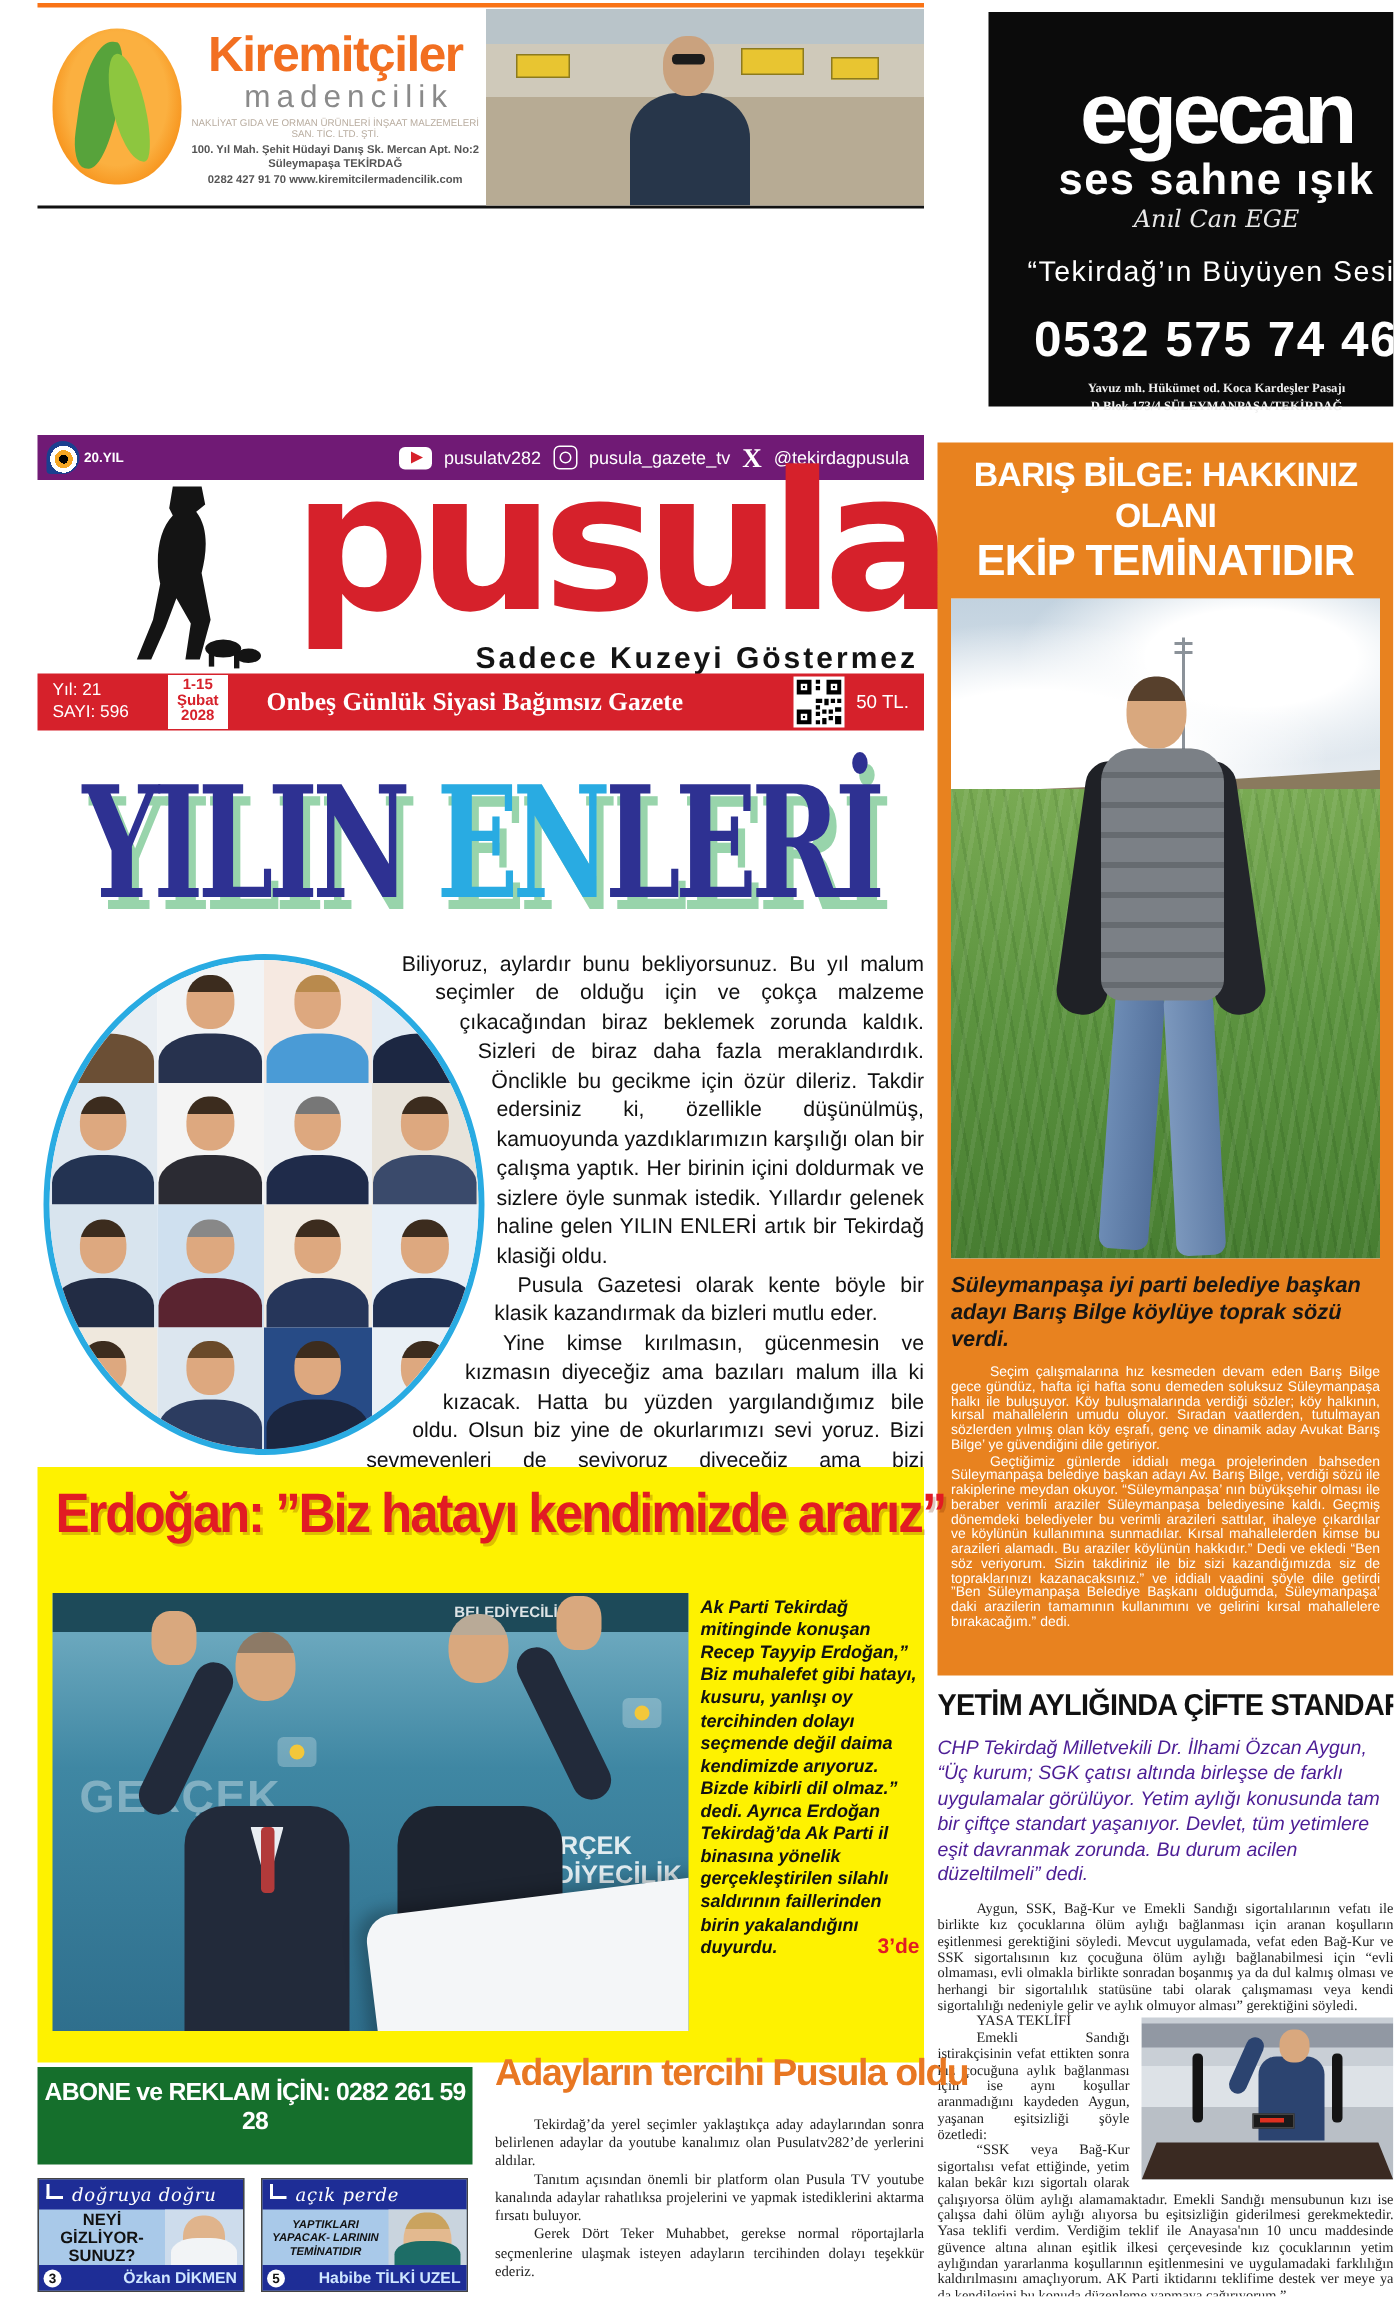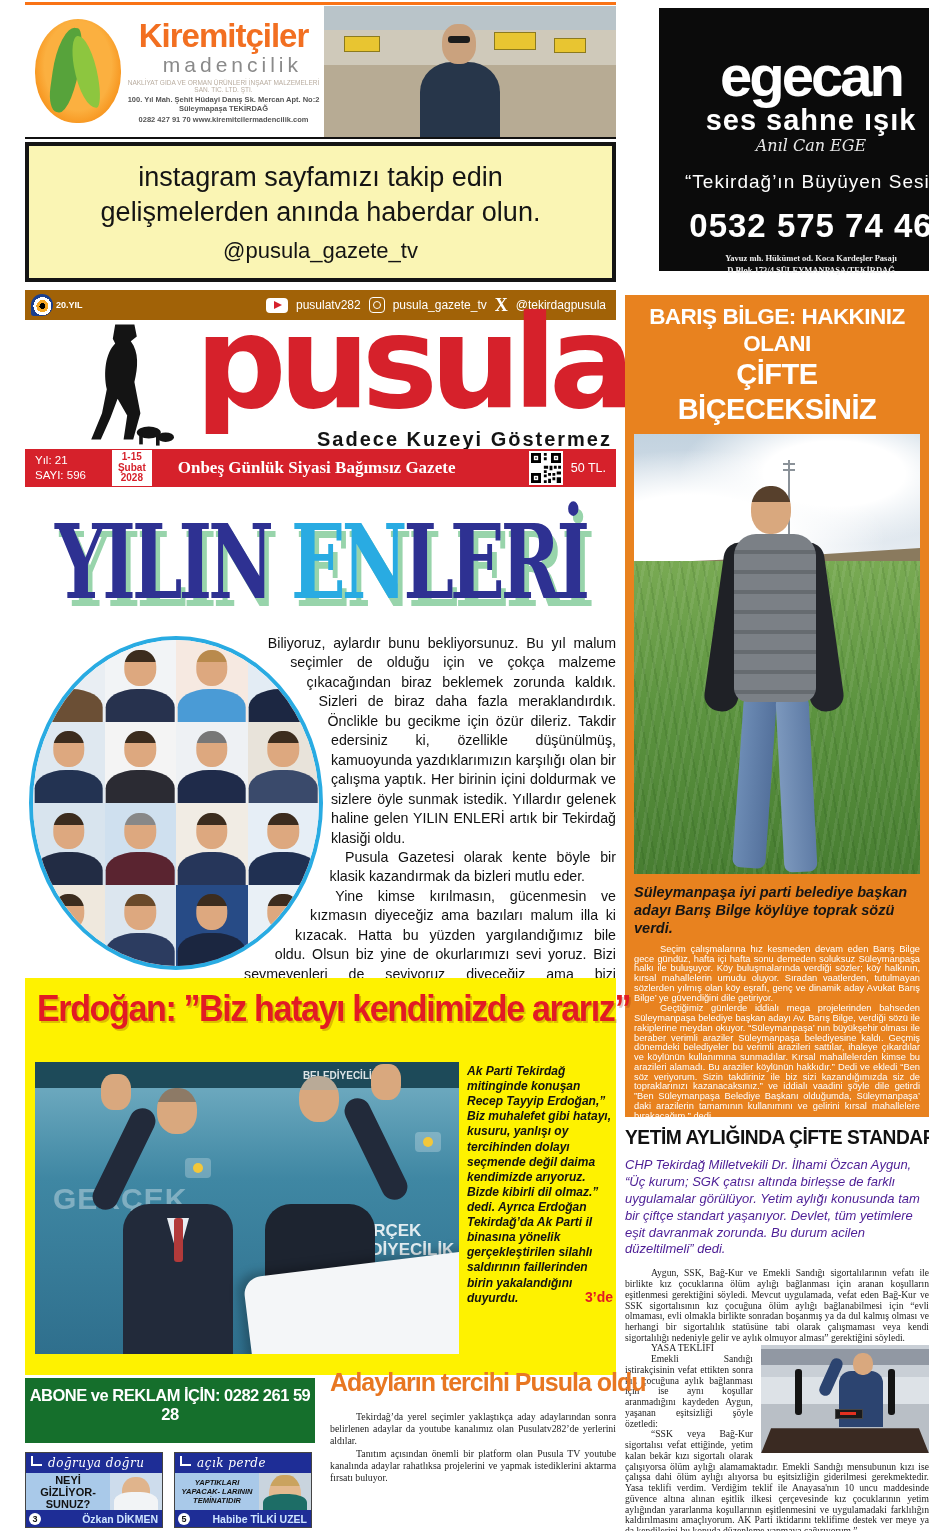--- a/index.html
+++ b/index.html
@@ -41,21 +41,21 @@
   .eg-addr{font-family:"Liberation Serif",serif;font-weight:bold;font-size:8.5px;line-height:1.35;margin-top:8px;color:#eee;}
 
   
   .banner-ig{left:25px;top:142px;width:591px;height:140px;background:#faf5b4;border:4px solid #141414;
              box-sizing:border-box;text-align:center;display:flex;flex-direction:column;justify-content:center;}
   .ig-line{font-size:27px;color:#141414;line-height:1.3;}
   .ig-handle{font-size:22px;color:#141414;margin-top:8px;}
 
   
   .masthead{left:25px;top:290px;width:591px;height:197px;background:#fff;}
-  .mh-top{position:absolute;left:0;top:0;width:100%;height:30px;background:#a16207;display:flex;align-items:center;
+  .mh-top{position:absolute;left:0;top:0;width:100%;height:30px;background:#701a75;display:flex;align-items:center;
           color:#fff;font-size:11px;}
   .nazar{width:22px;height:22px;margin-left:6px;border-radius:50% 50% 50% 12%;flex:none;
          background:radial-gradient(circle at 52% 55%,#000 0 3px,#f5a623 3px 6px,#fff 6px 9px,#1a3f8f 9px);}
   .mh-20{font-weight:bold;font-size:9px;margin-left:3px;}
   .mh-socials{margin-left:auto;display:flex;align-items:center;gap:8px;margin-right:10px;font-size:12px;}
   .yt-icon{width:22px;height:15px;background:#fff;border-radius:4px;position:relative;display:inline-block;}
   .yt-icon::after{content:"";position:absolute;left:8px;top:3.5px;border-left:8px solid #d6212b;
                   border-top:4px solid transparent;border-bottom:4px solid transparent;}
   .ig-icon{width:14px;height:14px;border:1.6px solid #fff;border-radius:4px;position:relative;display:inline-block;}
   .ig-icon::after{content:"";position:absolute;left:3px;top:3px;width:6px;height:6px;border:1.5px solid #fff;border-radius:50%;}
@@ -247,25 +247,20 @@
     <div class="eg-sub">ses sahne ışık</div>
     <div class="eg-name">Anıl Can EGE</div>
     <div class="eg-slogan">“Tekirdağ’ın Büyüyen Sesi”</div>
     <div class="eg-phone">0532 575 74 46</div>
     <div class="eg-addr">
       <div>Yavuz mh. Hükümet od. Koca Kardeşler Pasajı</div>
       <div>D Blok 173/4 SÜLEYMANPAŞA/TEKİRDAĞ</div>
     </div>
   </div>
 
-  <div class="abs banner-ig">
-    <div class="ig-line">instagram sayfamızı takip edin</div>
-    <div class="ig-line">gelişmelerden anında haberdar olun.</div>
-    <div class="ig-handle">@pusula_gazete_tv</div>
-  </div>
 
   <div class="abs masthead">
     <div class="mh-top">
       <span class="nazar"></span>
       <span class="mh-20">20.YIL</span>
       <span class="mh-socials">
         <span class="yt-icon"></span>
         <span>pusulatv282</span>
         <span class="ig-icon"></span>
         <span>pusula_gazete_tv</span>
@@ -306,21 +301,21 @@
           <rect x="2" y="16" width="3" height="3" fill="#fff"></rect>
             <rect x="3" y="17" width="1" height="1" fill="#000"></rect>
         </svg>
       </div>
       <div class="mh-price">50 TL.</div>
     </div>
   </div>
 
   <div class="abs orange-box">
     <div class="ob-h">BARIŞ BİLGE: HAKKINIZ OLANI</div>
-    <div class="ob-h" style="font-size:29px;">ÇİFTE BİÇECEKSİNİZ</div>
+    <div class="ob-h" style="font-size:29px;">EKİP TEMİNATIDIR</div>
     <div class="field-photo">
       <div class="fp-sky"></div>
       <div class="fp-pylon"></div>
       <div class="fp-ridge"></div>
       <div class="fp-grass"></div>
       <div class="fp-armL"></div>
       <div class="fp-armR"></div>
       <div class="fp-legL"></div>
       <div class="fp-legR"></div>
       <div class="fp-vest"></div>
@@ -410,20 +405,21 @@
     </div>
   </div>
 
   <div class="abs abone">ABONE ve REKLAM İÇİN: 0282 261 59 28</div>
 
   <div class="abs aday">
     <div class="aday-h">Adayların tercihi Pusula oldu</div>
     <div class="aday-body">
         <p>Tekirdağ’da yerel seçimler yaklaştıkça aday adaylarından sonra belirlenen adaylar da youtube kanalımız olan Pusulatv282’de yerlerini aldılar.</p>
         <p>Tanıtım açısından önemli bir platform olan Pusula TV youtube kanalında adaylar rahatlıksa projelerini ve yapmak istediklerini aktarma fırsatı buluyor.</p>
+        <p>Gerek Dört Teker Muhabbet, gerekse normal röportajlarla seçmenlerine ulaşmak isteyen adayların tercihinden dolayı teşekkür ederiz.</p>
       </div>
   </div>
 
   <div class="abs teasers">
     <div class="tcard">
       <div class="t-head">
           <span class="t-corner"></span>
         <span class="t-title">doğruya doğru</span>
         </div>
       <div class="t-mid">

